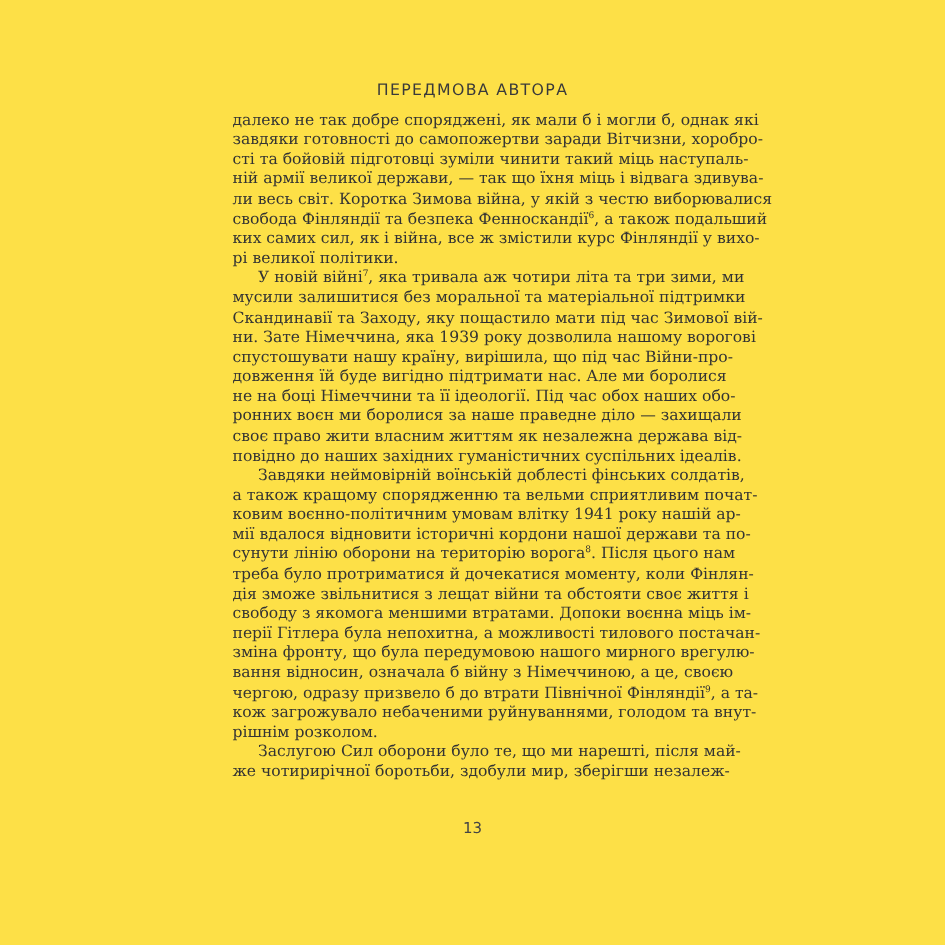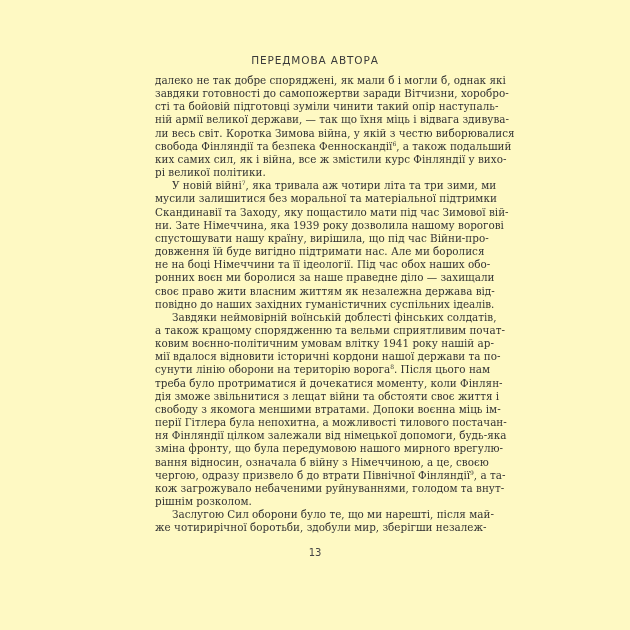--- a/index.html
+++ b/index.html
@@ -1,19 +1,19 @@
 <!DOCTYPE html>
 <html><head>
 <meta charset="utf-8">
 <style>
   html, body { margin: 0; padding: 0; background: #ffffff; }
   body { width: 630px; height: 630px; position: relative; overflow: hidden; }
   .page {
     position: absolute; left: 0; top: 0; width: 630px; height: 630px;
-    background: #fef9c3;
+    background: #fde047;
   }
   .running-head {
     position: absolute; left: 0; top: 54px; width: 630px;
     text-align: center;
     font-family: "DejaVu Sans", sans-serif;
     font-size: 10.5px; letter-spacing: 0.9px;
     color: #3a3a3a;
   }
   .body-text {
     position: absolute; left: 155px; top: 74px; width: 322px;
@@ -38,21 +38,21 @@
 </style>
 </head>
 <body>
 
 <div class="page">
   <div class="running-head">ПЕРЕДМОВА АВТОРА</div>
   <div class="body-text" id="body-text">
       <div>
         <span class="line">далеко не так добре споряджені, як мали б і могли б, однак які</span>
         <span class="line">завдяки готовності до самопожертви заради Вітчизни, хоробро-</span>
-        <span class="line">сті та бойовій підготовці зуміли чинити такий опір наступаль-</span>
+        <span class="line">сті та бойовій підготовці зуміли чинити такий міць наступаль-</span>
         <span class="line">ній армії великої держави, — так що їхня міць і відвага здивува-</span>
         <span class="line">ли весь світ. Коротка Зимова війна, у якій з честю виборювалися</span>
         <span class="line">свобода Фінляндії та безпека Фенноскандії<sup>6</sup>, а також подальший</span>
         <span class="line">ких самих сил, як і війна, все ж змістили курс Фінляндії у вихо-</span>
         <span class="line last">рі великої політики.</span>
       </div>
       <div>
         <span class="line indent">У новій війні<sup>7</sup>, яка тривала аж чотири літа та три зими, ми</span>
         <span class="line">мусили залишитися без моральної та матеріальної підтримки</span>
         <span class="line">Скандинавії та Заходу, яку пощастило мати під час Зимової вій-</span>
@@ -67,21 +67,20 @@
       <div>
         <span class="line indent">Завдяки неймовірній воїнській доблесті фінських солдатів,</span>
         <span class="line">а також кращому спорядженню та вельми сприятливим почат-</span>
         <span class="line">ковим воєнно-політичним умовам влітку 1941 року нашій ар-</span>
         <span class="line">мії вдалося відновити історичні кордони нашої держави та по-</span>
         <span class="line">сунути лінію оборони на територію ворога<sup>8</sup>. Після цього нам</span>
         <span class="line">треба було протриматися й дочекатися моменту, коли Фінлян-</span>
         <span class="line">дія зможе звільнитися з лещат війни та обстояти своє життя і</span>
         <span class="line">свободу з якомога меншими втратами. Допоки воєнна міць ім-</span>
         <span class="line">перії Гітлера була непохитна, а можливості тилового постачан-</span>
-        <span class="line">ня Фінляндії цілком залежали від німецької допомоги, будь-яка</span>
         <span class="line">зміна фронту, що була передумовою нашого мирного врегулю-</span>
         <span class="line">вання відносин, означала б війну з Німеччиною, а це, своєю</span>
         <span class="line">чергою, одразу призвело б до втрати Північної Фінляндії<sup>9</sup>, а та-</span>
         <span class="line">кож загрожувало небаченими руйнуваннями, голодом та внут-</span>
         <span class="line last">рішнім розколом.</span>
       </div>
       <div>
         <span class="line indent">Заслугою Сил оборони було те, що ми нарешті, після май-</span>
         <span class="line">же чотирирічної боротьби, здобули мир, зберігши незалеж-</span>
       </div>

